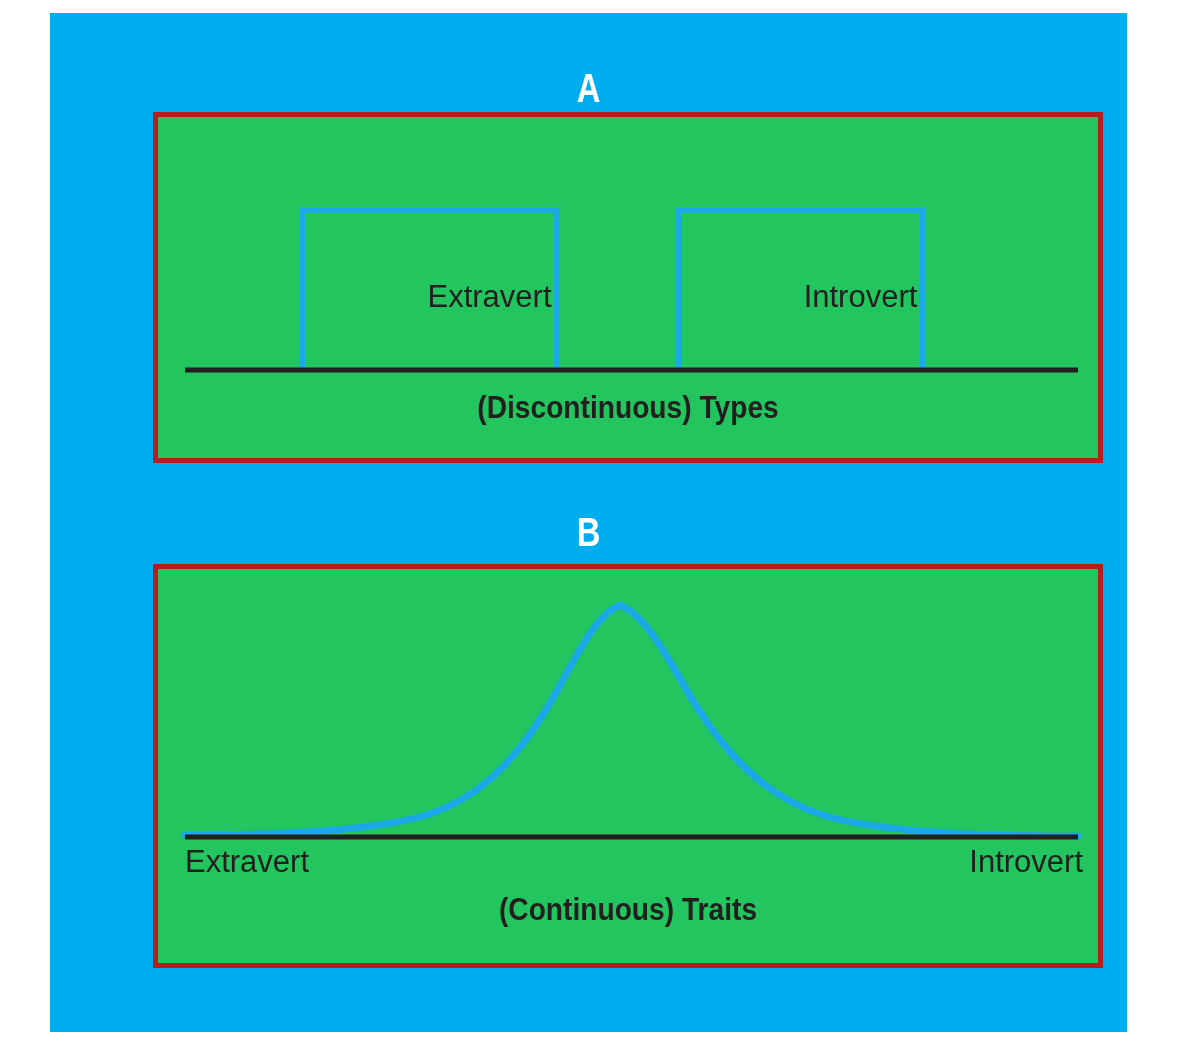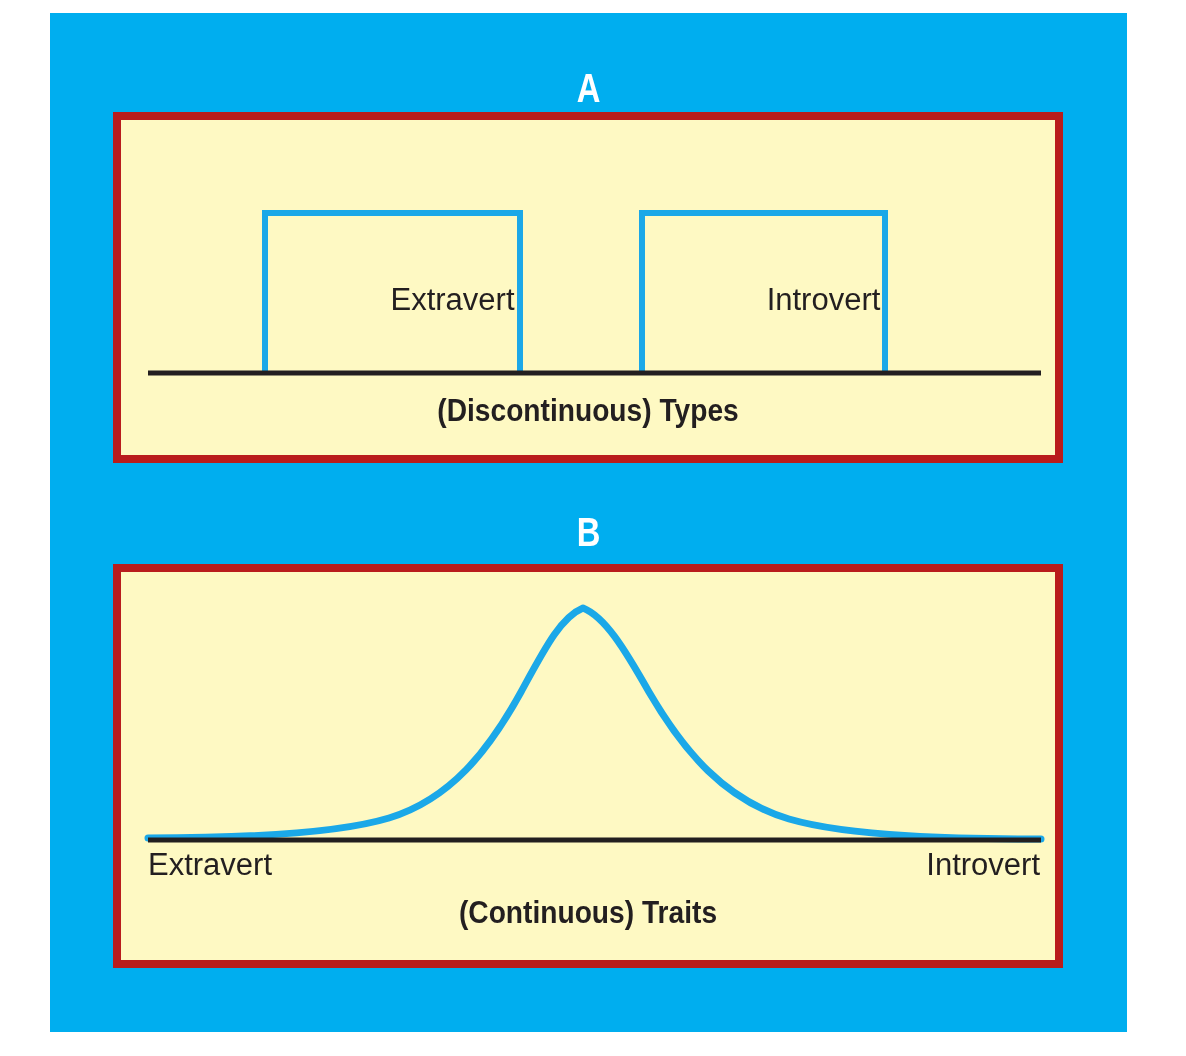--- a/index.html
+++ b/index.html
@@ -41,23 +41,24 @@
     transform: scaleX(0.82);
     transform-origin: center center;
     user-select: none;
   }
   #letter-a { top: 55px; }
   #letter-b { top: 499px; }
 
   
   .plot-panel {
     position: absolute;
-    background: #fef9c3;
-    border: 8px solid #b91c1c;
+    background: #22c55e;
+    border: 5px solid #b91c1c;
     box-sizing: border-box;
+    margin-left: 40px;
   }
   #panel-a {
     left: 63px;   
     top: 99px;    
     width: 950px;
     height: 351px;
   }
   #panel-b {
     left: 63px;
     top: 551px;   

